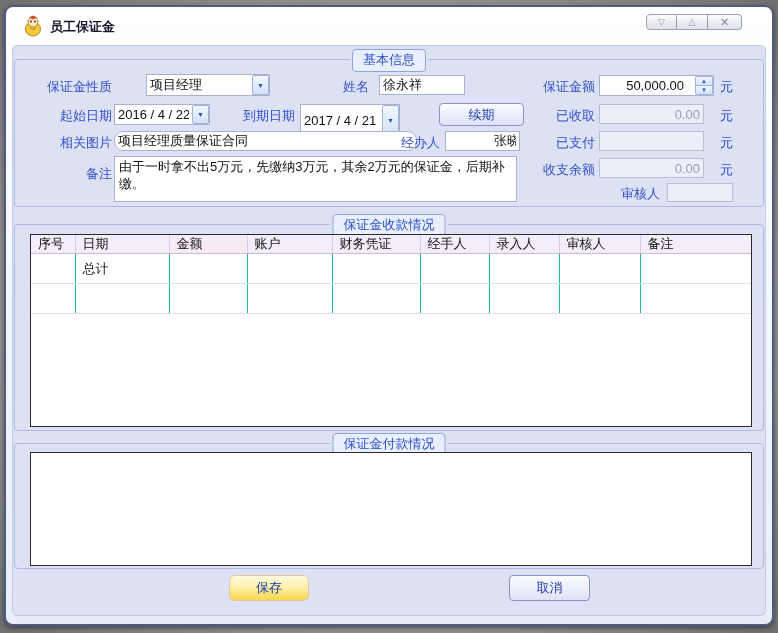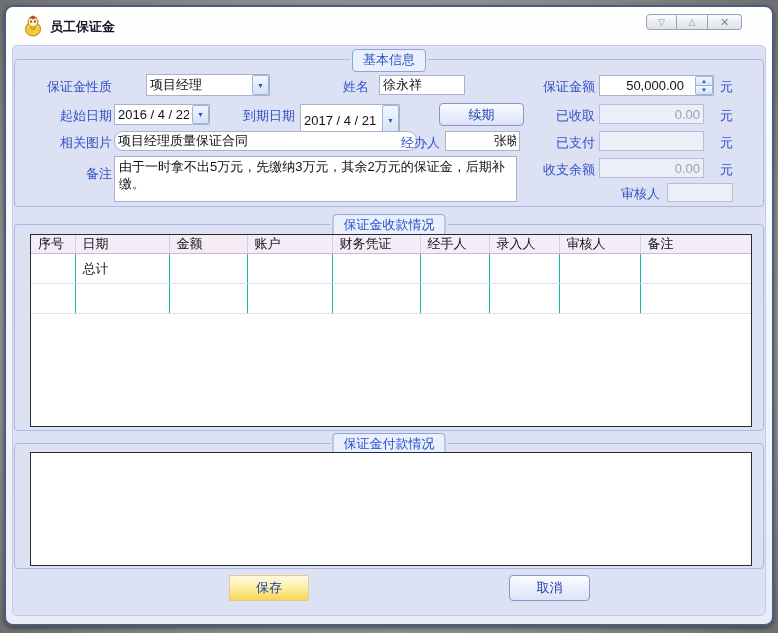--- a/index.html
+++ b/index.html
@@ -71,21 +71,21 @@
   textarea.remark {
     position:absolute; border:1px solid #a9b1cd; background:#fff; resize:none;
     font-family:inherit; font-size:13px; color:#111; padding:1px 4px; line-height:17px;
   }
   .btn-blue {
     position:absolute; border:1px solid #8a94cc; border-radius:4px;
     background:linear-gradient(#fbfcff,#eef1fc 45%,#dde2f6);
     color:#1d3da8; font-size:13px; text-align:center; cursor:default;
   }
   .btn-save {
-    position:absolute; border:1px solid #eec49c; border-radius:0;
+    position:absolute; border:1px solid #eec49c; border-radius:6px;
     background:linear-gradient(#fdf9e1,#fdf0ac 45%,#f5d84e);
     color:#1d3da8; font-size:13px; text-align:center; cursor:default;
   }
   
   .grid-wrap { position:absolute; background:#fff; border:1px solid #2b2b2b; overflow:hidden; }
   table.grid { border-collapse:collapse; table-layout:fixed; width:720px; font-size:13px; }
   table.grid th {
     background:#f2edf8; font-weight:normal; text-align:left; color:#111;
     border-right:1px solid #d9c9e2; border-bottom:1px solid #cbb9d8;
     height:18px; padding:0 4px 0 7px; overflow:hidden; white-space:nowrap;

